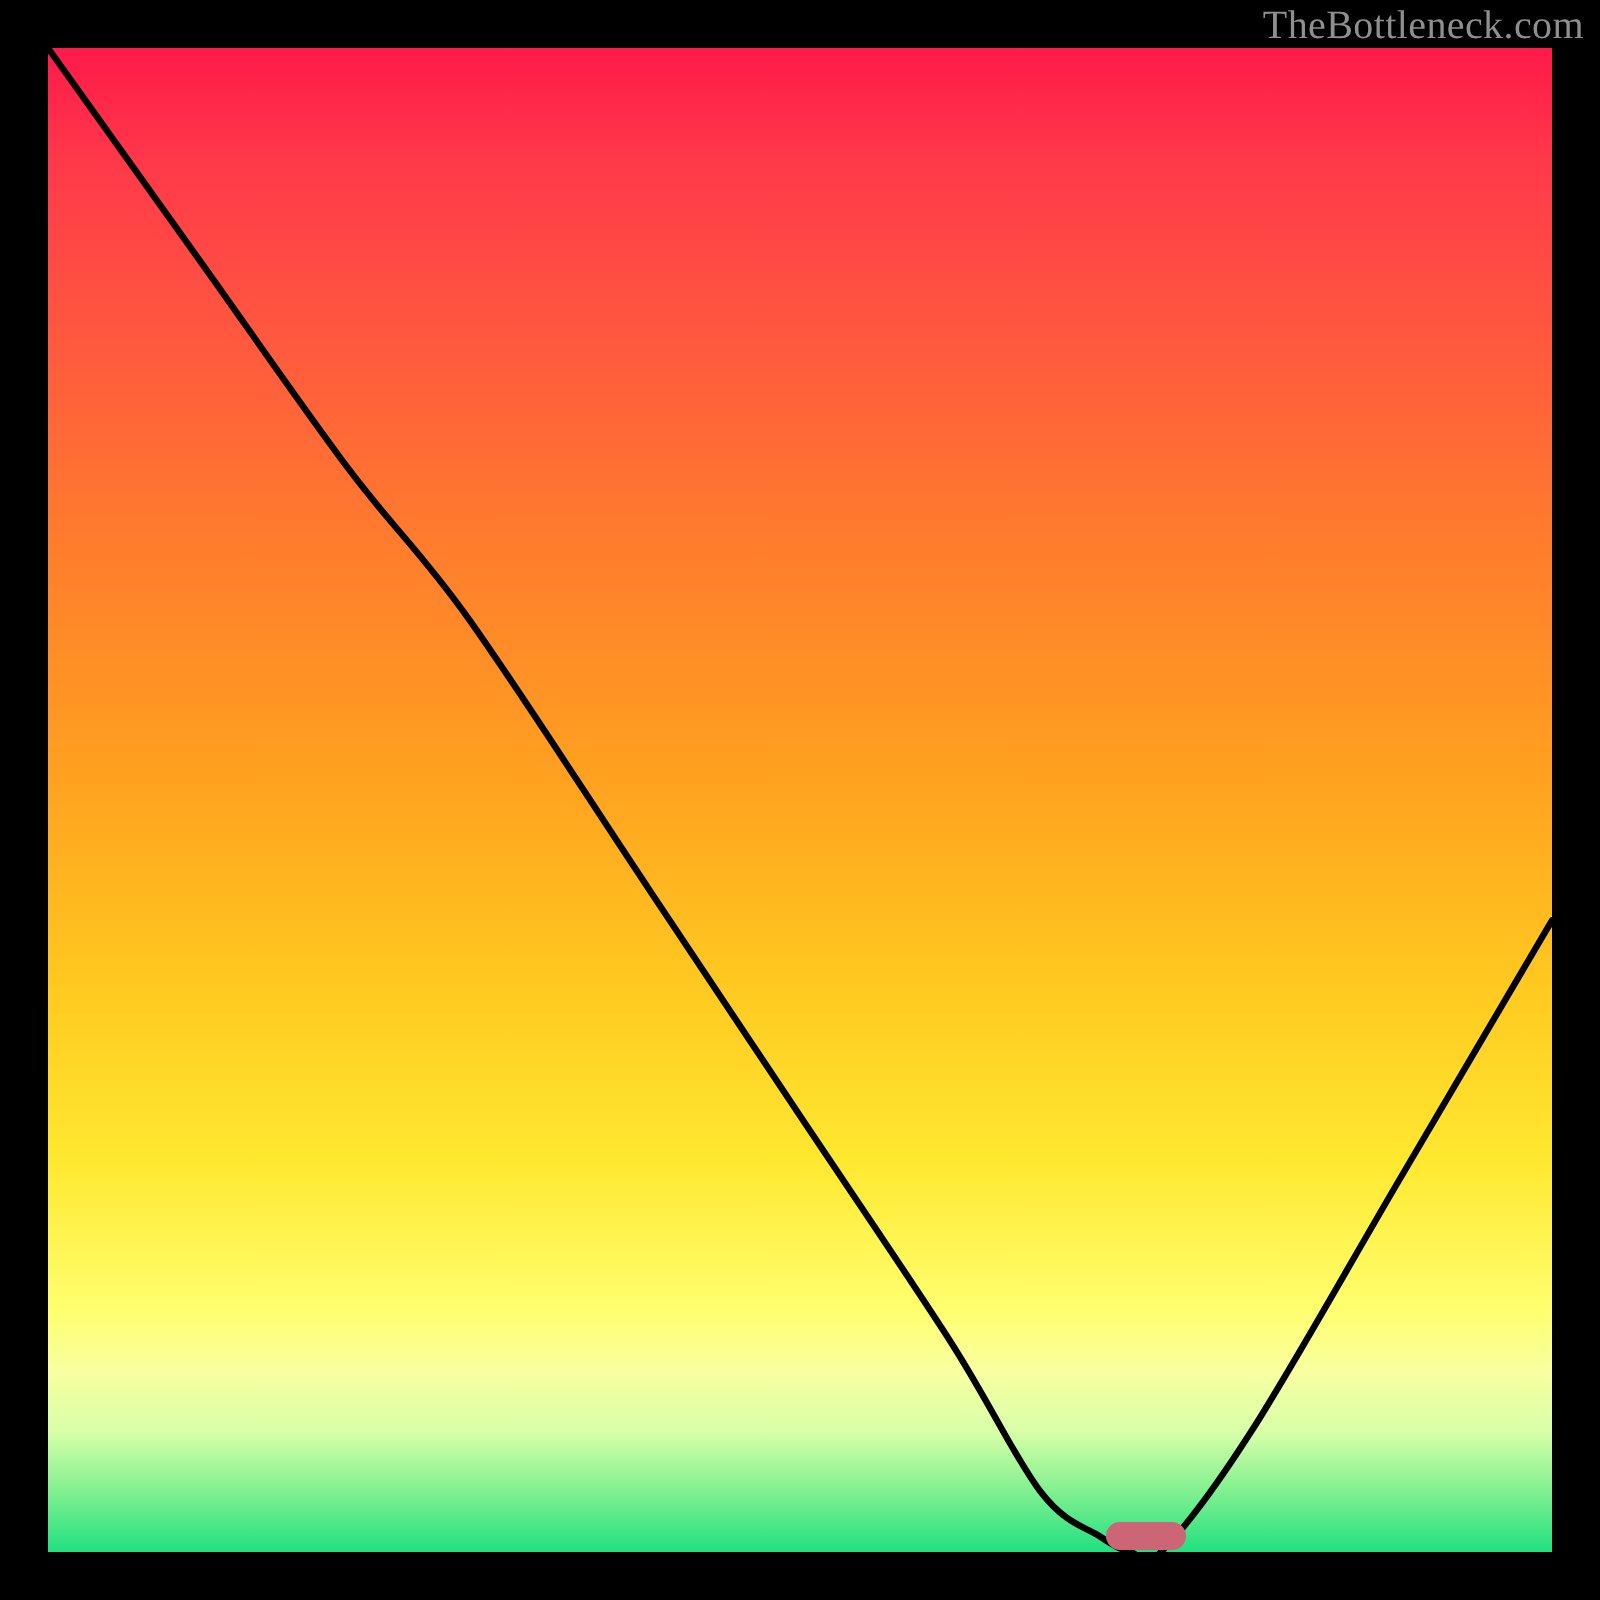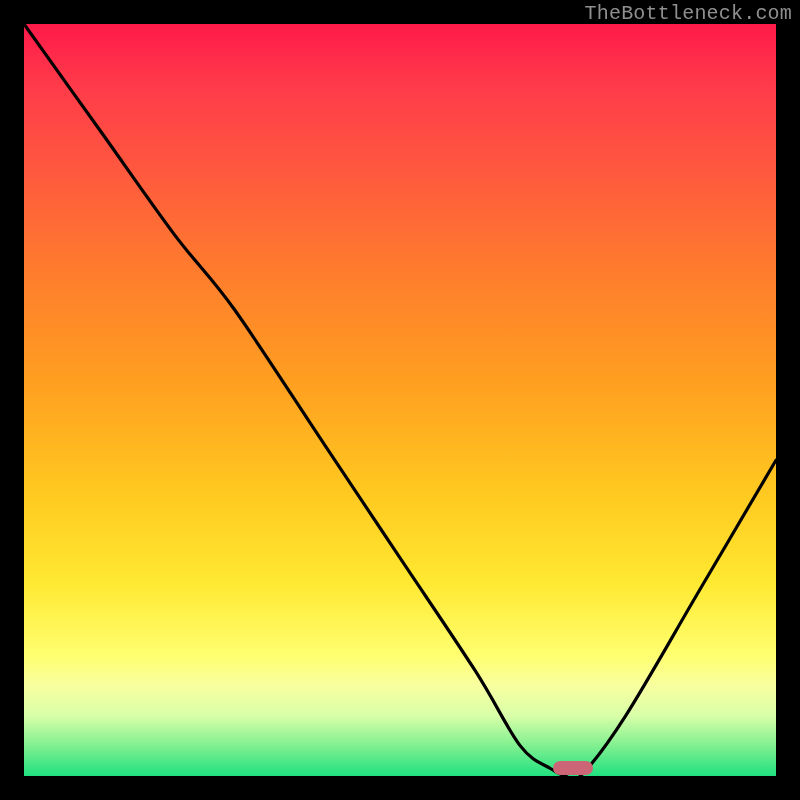--- a/index.html
+++ b/index.html
@@ -59,21 +59,21 @@
     width: 40px;
     height: 14px;
     border-radius: 7px;
     background: #cc6677;
     transform: translate(-50%, -50%);
   }
   .watermark {
     position: absolute;
     top: 2px;
     right: 8px;
-    font-family: Liberation Mono, monospace;
+    font-family: Liberation Serif, serif;
     font-size: 20px;
     color: #8f8f8f;
     letter-spacing: 0.2px;
     user-select: none;
     text-align: center;
   }
 </style>
 </head>
 <body>
 

